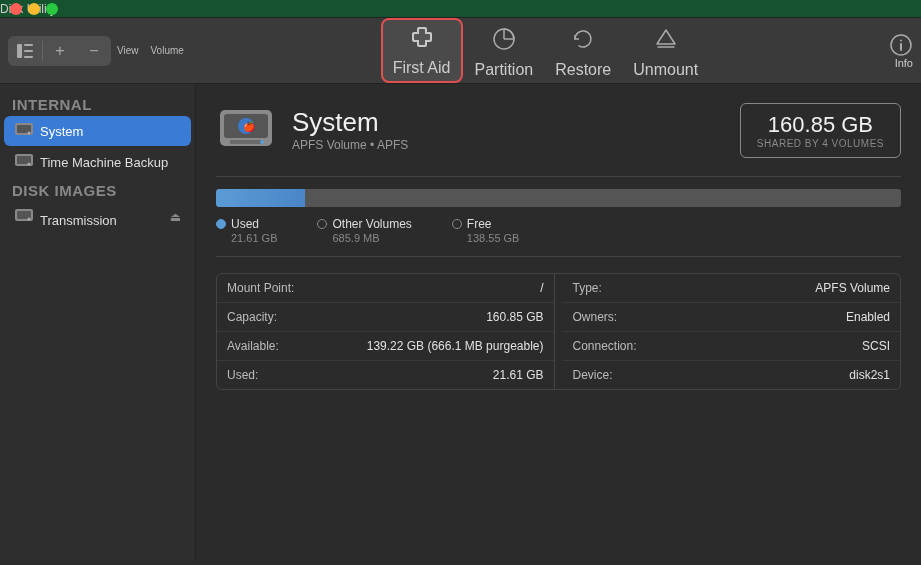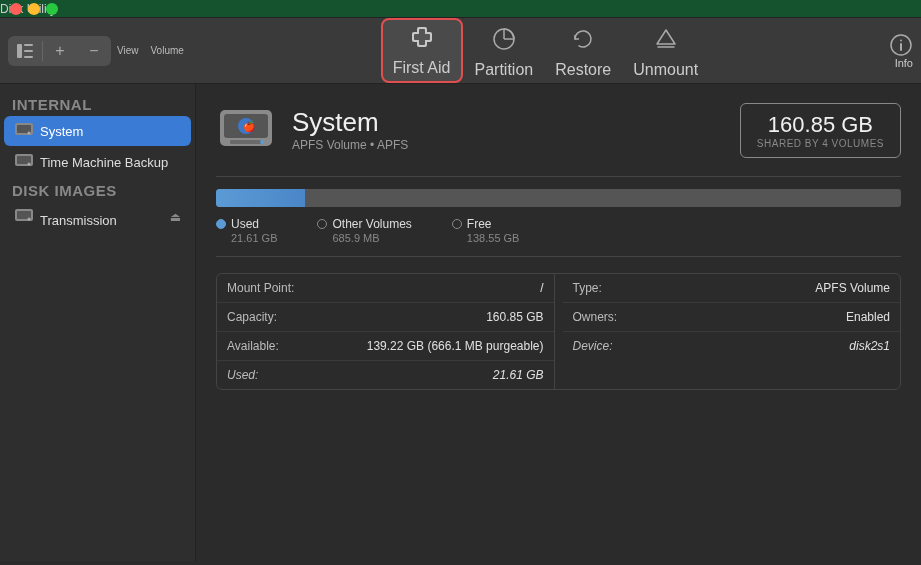--- a/index.html
+++ b/index.html
@@ -300,21 +300,21 @@
       flex-direction: column;
     }
     .info-row {
       display: flex;
       justify-content: space-between;
       align-items: center;
       padding: 7px 10px;
       border-bottom: 1px solid #3a3a3a;
       font-size: 12px;
     }
-    .info-row:last-child { border-bottom: none; font-style: italic; }
+    .info-row:last-child { border-bottom: none; }
     .info-key { color: #bbb; }
     .info-val { color: #e0e0e0; text-align: right; }
 
     .info-col:first-child { border-right: 1px solid #444; }
   </style>
 </head>
 <body>
 
 <div class="titlebar">
   <div class="titlebar-buttons">
@@ -533,20 +533,24 @@
       <div class="info-col">
         <div class="info-row">
           <span class="info-key">Type:</span>
           <span class="info-val">APFS Volume</span>
         </div>
         <div class="info-row">
           <span class="info-key">Owners:</span>
           <span class="info-val">Enabled</span>
         </div>
         <div class="info-row">
+          <span class="info-key">Connection:</span>
+          <span class="info-val">SCSI</span>
+        </div>
+        <div class="info-row">
           <span class="info-key">Device:</span>
           <span class="info-val">disk2s1</span>
         </div>
       </div>
     </div>
 
   </div>
 </div>
 
 </body></html>

